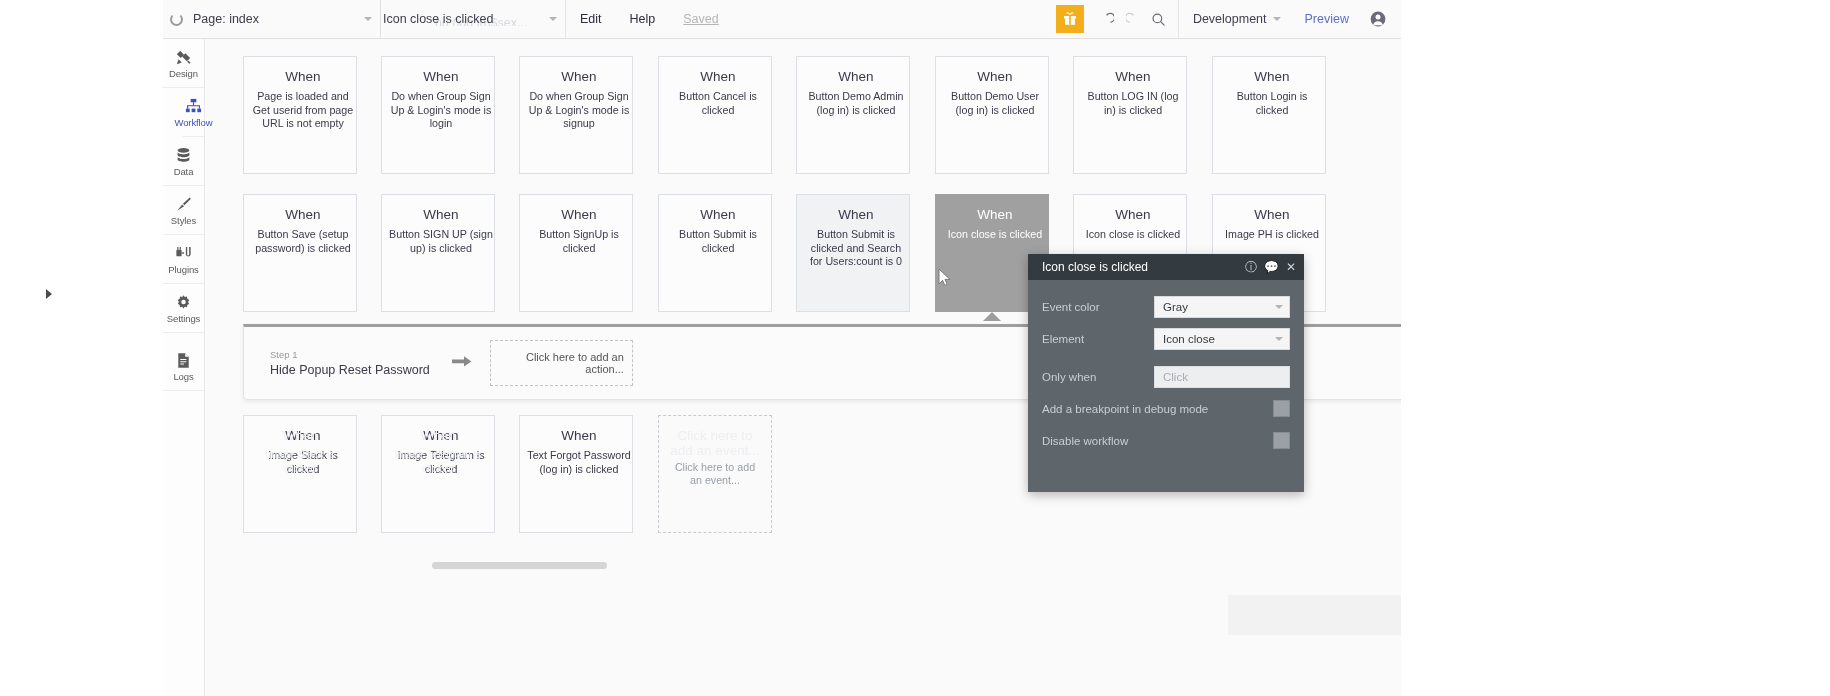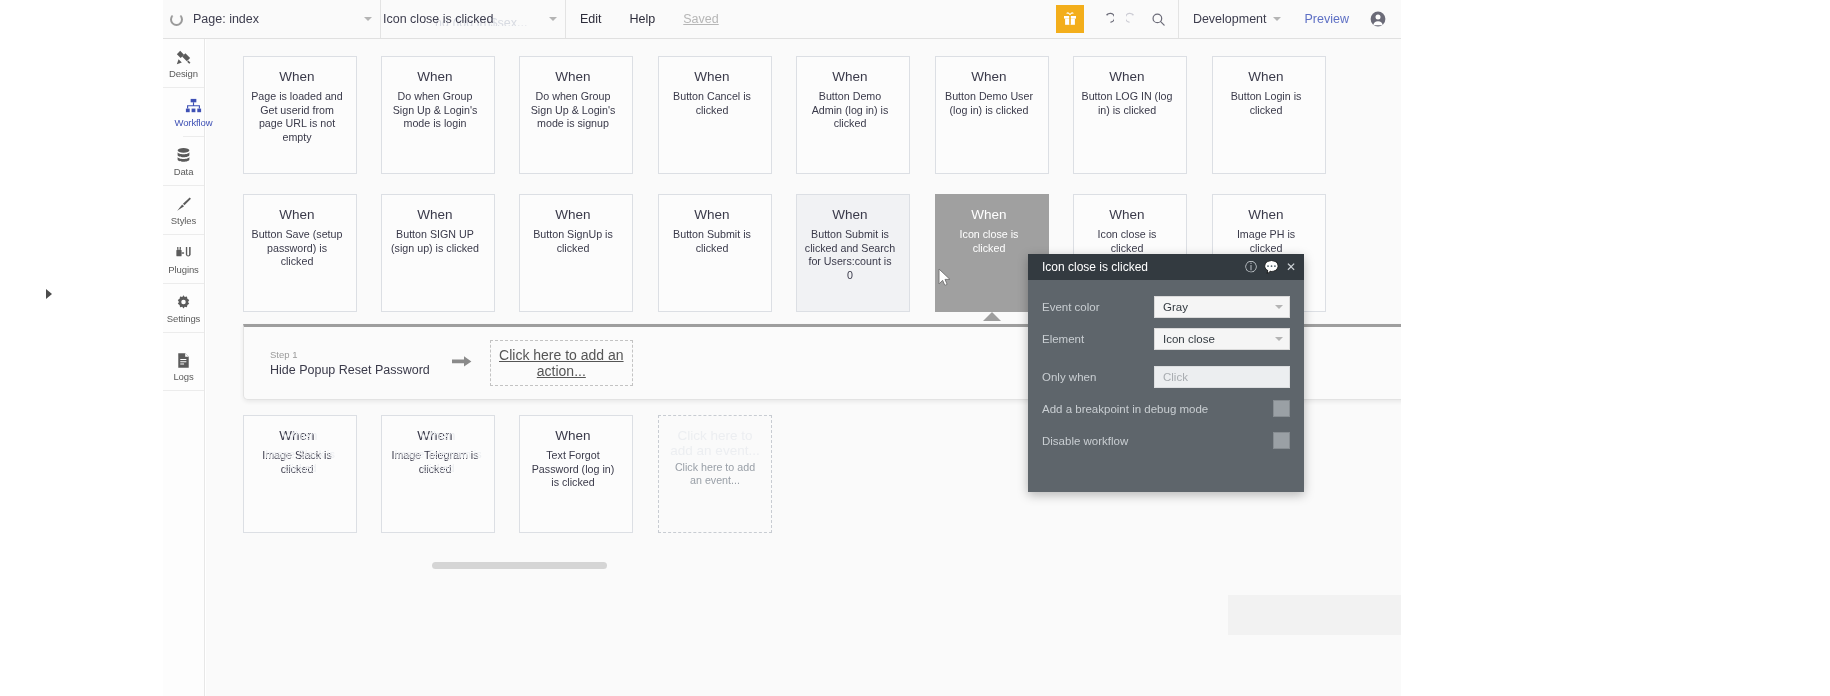--- a/index.html
+++ b/index.html
@@ -81,21 +81,21 @@
   
   .canvas {
     position:absolute; left:206px; top:39px; width:1195px; height:657px;
     background:#fafafa; overflow:hidden;
   }
 
   
   .card {
     position:absolute; width:114px; height:118px;
     background:#fcfcfc; border:1px solid #dcdfe4;
-    text-align:center; padding:12px 13px 0 7px;
+    text-align:center; padding:12px 1px 0 7px;
   }
   .card .when { font-size:13.5px; color:#3a3a4a; margin-bottom:6px; font-weight:400; }
   .card .desc { font-size:10.7px; color:#3a3a4a; line-height:13.5px; }
   .card.hovered { background:#f1f2f4; }
   .card.selected { background:#a0a0a0; border-color:#a0a0a0; }
   .card.selected .when, .card.selected .desc { color:#ffffff; }
   .card.ghost {
     background:transparent; border:1px dashed #c8ccd2;
     display:flex; align-items:center; justify-content:center; padding:0 12px;
   }
@@ -122,21 +122,21 @@
     background:#fbfbfb; border:1px solid #e3e3e3; border-top:3px solid #9e9e9e;
     border-radius:0 0 5px 5px; box-shadow:0 2px 4px rgba(0,0,0,.07);
   }
   .step-inner { display:flex; align-items:center; height:100%; padding-left:26px; }
   .step-label { font-size:9.5px; color:#9a9a9a; margin-bottom:3px; }
   .step-title { font-size:12.5px; color:#3a3a4a; }
   .step-arrow { margin:0 18px 0 22px; }
   .add-action {
     width:143px; height:46px; border:1px dashed #c3c3c3;
     display:flex; align-items:center; justify-content:center;
-    font-size:14px; color:#555; text-align:center; padding:0 8px;text-decoration:underline;
+    font-size:11px; color:#555; text-align:right; padding:0 8px;
   }
   .panel-close {
     position:absolute; right:11px; top:25px; font-size:16px; color:#9a9a9a; line-height:1;
   }
 
   
   .hscroll {
     position:absolute; left:226px; top:523px; width:175px; height:7px;
     background:#d5d5d5; border-radius:4px;
   }

